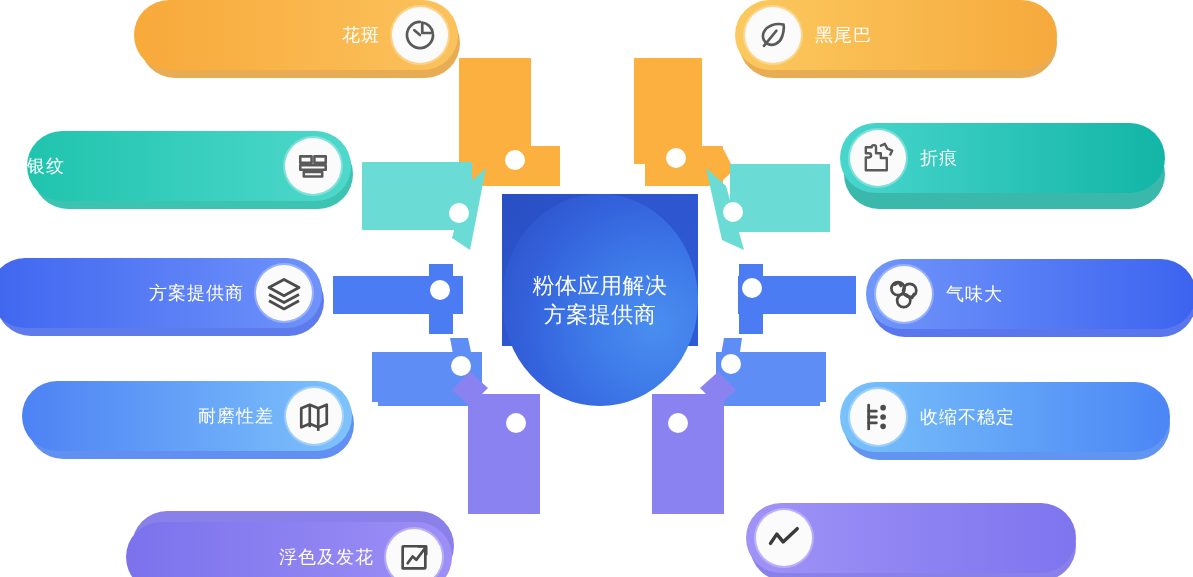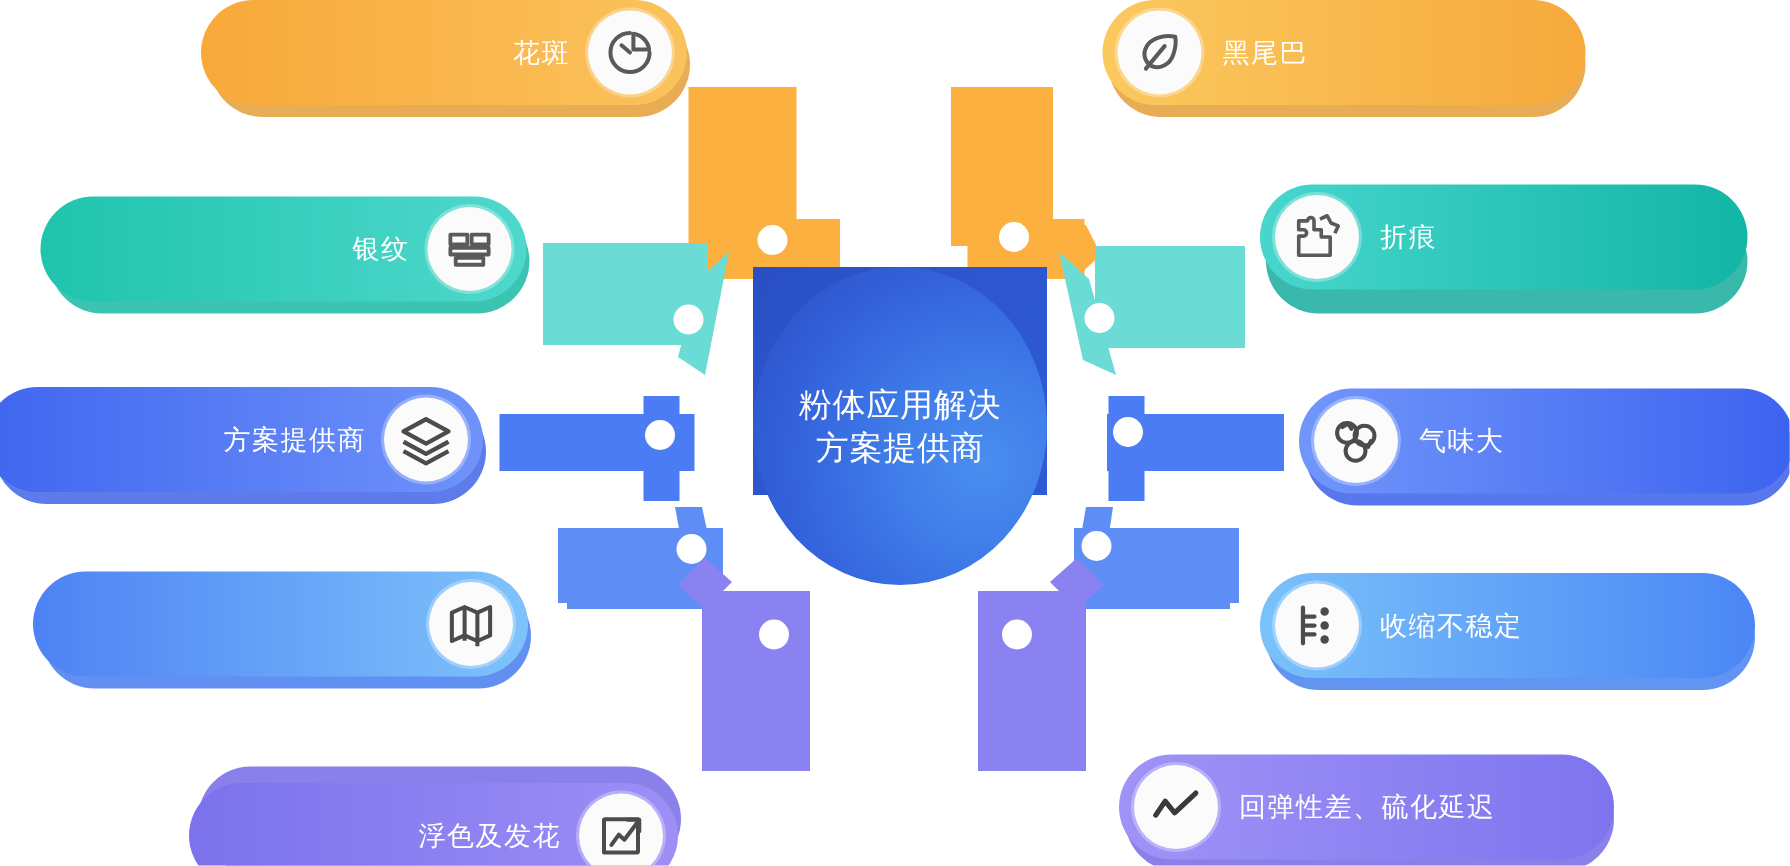--- a/index.html
+++ b/index.html
@@ -10,21 +10,21 @@
     overflow:hidden;
   }
   #stage{position:relative;width:1193px;height:577px;}
 
   
   #connectors{position:absolute;left:0;top:0;width:1193px;height:577px;}
 
   
   .hub{
     position:absolute;
-    left:502px;top:178px;width:196px;height:152px;
+    left:502px;top:194px;width:196px;height:152px;
     background:linear-gradient(135deg,#2a4fc4 0%,#2d56cf 45%,#2f5ad6 100%);
     z-index:6;
   }
   .hub-circle{
     position:absolute;left:0;top:0;width:196px;height:212px;
     border-radius:50%;
     background:radial-gradient(circle at 78% 62%,#4a8ef0 0%,#3f7ce9 30%,#3463dd 62%,#2a4cc0 100%);
   }
   .hub-text{
     position:absolute;left:0;top:0;width:196px;height:212px;
@@ -147,21 +147,21 @@
         <span class="pill-label">花斑</span>
         <div class="icon-badge">
           <svg width="34" height="34" viewBox="0 0 24 24" fill="none" stroke="#5a5a5a" stroke-width="1.9" stroke-linecap="round" stroke-linejoin="round">
             <path d="M21.2 12a9.2 9.2 0 1 1-9.2-9.2"></path>
             <path d="M13.6 3.2A8.6 8.6 0 0 1 21 10.6h-7.4z"></path>
             <path d="M12 12 8 8.6"></path>
           </svg>
         </div>
       </div>
       <div class="pill-shadow" style="left: 33px; top: 139px; width: 320px; background: rgb(18, 182, 160);"></div>
-      <div class="pill left" style="left: 27px; top: 131px; width: 324px; background: linear-gradient(90deg, rgb(31, 196, 173) 0%, rgb(79, 216, 204) 100%);">
+      <div class="pill left" style="left: 27px; top: 131px; width: 324px; background: linear-gradient(90deg, rgb(31, 196, 173) 0%, rgb(79, 216, 204) 100%); justify-content: space-between;">
         <span class="pill-label">银纹</span>
         <div class="icon-badge">
           <svg width="34" height="34" viewBox="0 0 24 24" fill="none" stroke="#5a5a5a" stroke-width="1.8" stroke-linejoin="round">
             <rect x="3" y="5.2" width="8" height="4.6"></rect>
             <rect x="13" y="5.2" width="8" height="4.6"></rect>
             <rect x="3" y="11.4" width="18" height="3.2"></rect>
             <rect x="5.5" y="16.2" width="13" height="3.2"></rect>
           </svg>
         </div>
       </div>
@@ -171,20 +171,21 @@
         <div class="icon-badge">
           <svg width="36" height="36" viewBox="0 0 24 24" fill="none" stroke="#4c4c4c" stroke-width="1.9" stroke-linejoin="round">
             <polygon points="12,3 22,8.4 12,13.8 2,8.4"></polygon>
             <polyline points="2,13 12,18.4 22,13"></polyline>
             <polyline points="2,17.2 12,22.6 22,17.2"></polyline>
           </svg>
         </div>
       </div>
       <div class="pill-shadow" style="left: 28px; top: 389px; width: 326px; background: rgb(63, 120, 239);"></div>
       <div class="pill left" style="left: 22px; top: 381px; width: 330px; background: linear-gradient(90deg, rgb(77, 130, 244) 0%, rgb(126, 195, 251) 100%);">
+        <span class="pill-label">耐磨性差</span>
         <div class="icon-badge">
           <svg width="34" height="34" viewBox="0 0 24 24" fill="none" stroke="#4c4c4c" stroke-width="1.9" stroke-linejoin="round">
             <path d="M3 6.6 9 4l6 2.6 6-2.6v13.4l-6 2.6-6-2.6-6 2.6z"></path>
             <path d="M9 4v15.9"></path>
             <path d="M15 6.6v15.9"></path>
           </svg>
         </div>
       </div>
       <div class="pill-shadow" style="left: 132px; top: 511px; width: 322px; background: rgb(111, 101, 228);"></div>
       <div class="pill left" style="left: 126px; top: 522px; width: 326px; background: linear-gradient(90deg, rgb(123, 114, 236) 0%, rgb(157, 143, 246) 100%);">
@@ -245,17 +246,16 @@
         </div>
         <span class="pill-label">收缩不稳定</span>
       </div>
       <div class="pill-shadow" style="left: 750px; top: 511px; width: 326px; background: rgb(111, 101, 228);"></div>
       <div class="pill right" style="left: 746px; top: 503px; width: 330px; background: linear-gradient(90deg, rgb(160, 147, 247) 0%, rgb(126, 116, 238) 100%);">
         <div class="icon-badge">
           <svg width="36" height="36" viewBox="0 0 24 24" fill="none" stroke="#3a3a3a" stroke-width="2.3" stroke-linecap="round" stroke-linejoin="round">
             <polyline points="3,15.6 7.2,9.4 11.4,14.6 20.8,5.8"></polyline>
           </svg>
         </div>
-        <span class="pill-label">回弹性差、硫化延迟</span>
       </div>
     </div>
 
 </div>
 
 </body></html>

